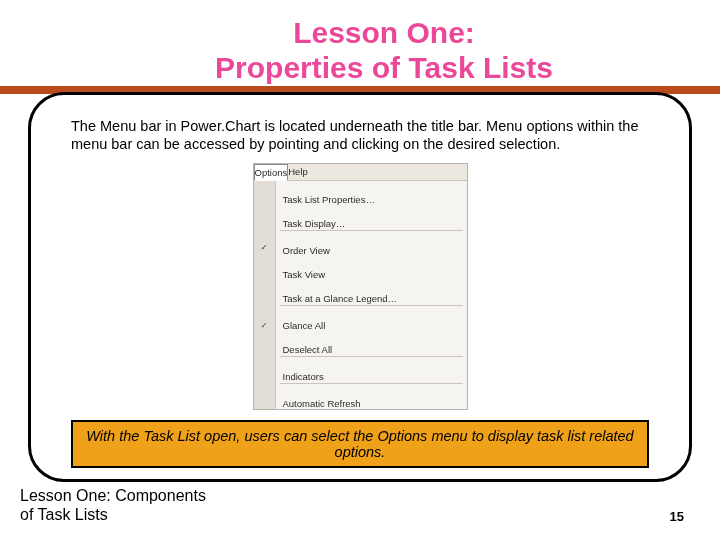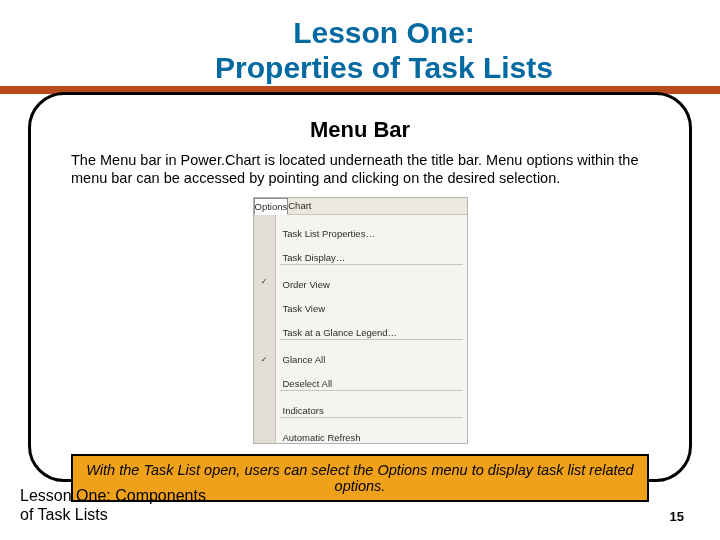--- a/index.html
+++ b/index.html
@@ -18,21 +18,21 @@
     height: 8px;
     background: #b94b1f;
   }
   .slide-title {
     position: absolute;
     top: 16px;
     left: 0; right: 0;
     text-align: center;
     font-size: 30px;
     font-weight: bold;
-    color: #0369a1;
+    color: #ec4899;
     line-height: 1.15;
     padding-left: 48px;
   }
   .content-frame {
     position: absolute;
     left: 28px;
     right: 28px;
     top: 92px;
     bottom: 58px;
     border: 3px solid #000;
@@ -133,28 +133,27 @@
 
 <div class="title-band"></div>
 
 <div class="slide-title">
   <span>Lesson One:</span><br>
   <span>Properties of Task Lists</span>
 </div>
 
 <div class="content-frame">
 
-  <div class="section-heading">Menu Bar</div>
 
   <div class="body-text">The Menu bar in Power.Chart is located underneath the title bar. Menu options within the menu bar can be accessed by pointing and clicking on the desired selection.</div>
 
   <div class="menu-shot">
     <div class="menu-bar-row">
       <div class="m-item active"><span>Options</span></div>
-      <div class="m-item"><span>Chart</span></div>
+      <div class="m-item"><span>Help</span></div>
     </div>
     <div class="dropdown">
       <div class="icon-col">
         <div class="chk"></div>
         <div class="chk"></div>
         <div class="chk" style="height:3px"></div>
         <div class="chk"></div>
         <div class="chk">✓</div>
         <div class="chk"></div>
         <div class="chk" style="height:3px"></div>

